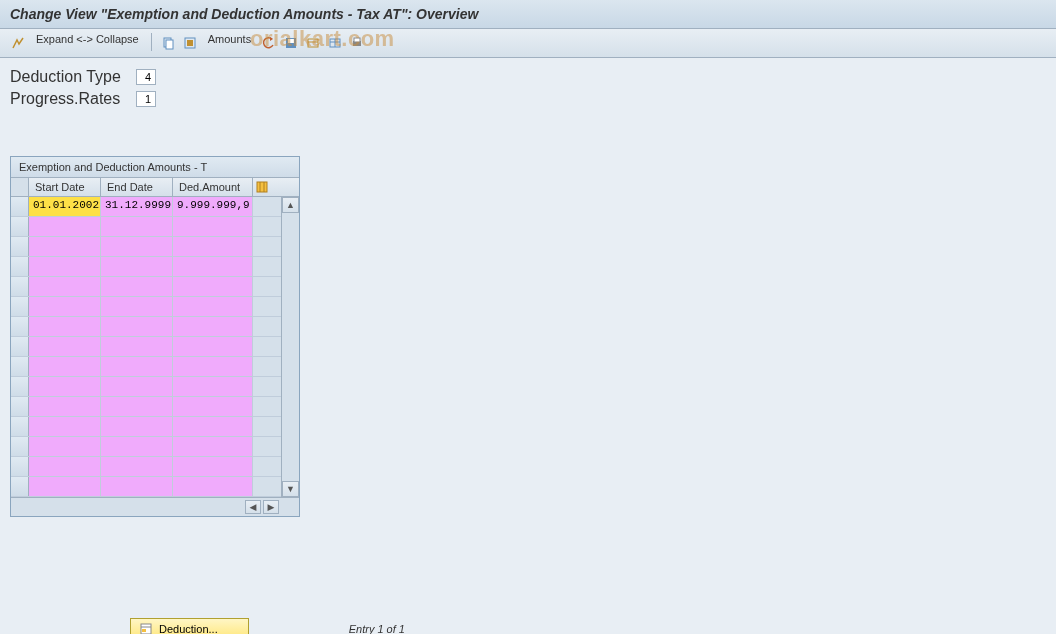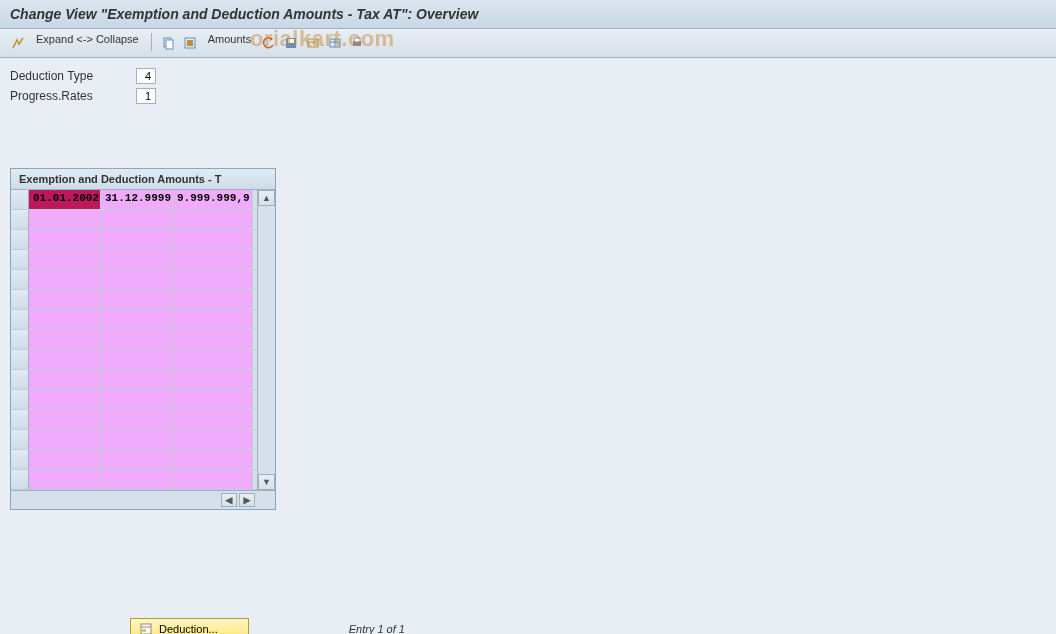--- a/index.html
+++ b/index.html
@@ -52,37 +52,36 @@
       height: calc(100% - 56px);
       position: relative;
     }
     .field-row {
       display: flex;
       align-items: center;
       margin-bottom: 4px;
     }
     .field-label {
       width: 126px;
-      font-size: 12px;
+      font-size: 16px;
       color: #333;
     }
     .field-value {
       background: #fff;
       border: 1px solid #a0b0c0;
       padding: 1px 4px;
       min-width: 20px;
       text-align: right;
       font-size: 11px;
     }
     .table-panel {
-      margin-top: 64px;
-      width: 266px;
+      margin-top: 48px;
+      width: 290px;
       border: 1px solid #8aa5be;
       background: #d5e0ea;
-      font-weight: bold;
     }
     .panel-title {
       background: linear-gradient(#e0eaf2, #cfdce8);
       border-bottom: 1px solid #a0b0c0;
       padding: 4px 8px;
       font-size: 11px;
       color: #333;
     }
     .grid {
       display: flex;
@@ -120,21 +119,21 @@
       background: #f0abfc;
       font-family: "Courier New", monospace;
       white-space: nowrap;
       overflow: hidden;
     }
     .grid-row .sel-col {
       background: linear-gradient(#e0eaf2, #cfdce8);
       border-right: 1px solid #a0b0c0;
     }
     .grid-row.selected .cell.col1 {
-      background: #be185d;
+      background: #fde047;
     }
     .vscroll {
       width: 18px;
       background: #d5e0ea;
       display: flex;
       flex-direction: column;
       justify-content: space-between;
       border-left: 1px solid #a0b0c0;
     }
     .vscroll .arrow {
@@ -263,20 +262,33 @@
     <span class="field-value">4</span>
   </div>
   <div class="field-row">
     <span class="field-label">Progress.Rates</span>
     <span class="field-value">1</span>
   </div>
 
   <div class="table-panel">
     <div class="panel-title">Exemption and Deduction Amounts - T</div>
     <div class="grid">
+      <div class="grid-header">
+        <div class="sel-col"></div>
+        <div class="cell col1">Start Date</div>
+        <div class="cell col2">End Date</div>
+        <div class="cell col3">Ded.Amount</div>
+        <div class="cfg-col">
+          <svg width="12" height="12" viewBox="0 0 12 12">
+              <rect x="1" y="1" width="10" height="10" fill="#f5c040" stroke="#b08020"></rect>
+              <line x1="4" y1="1" x2="4" y2="11" stroke="#b08020"></line>
+              <line x1="8" y1="1" x2="8" y2="11" stroke="#b08020"></line>
+            </svg>
+        </div>
+      </div>
       <div class="grid-body">
         <div class="rows-area" id="rows-area">
             <div class="grid-row selected">
               <div class="sel-col"></div>
               <div class="cell col1">01.01.2002</div>
               <div class="cell col2">31.12.9999</div>
               <div class="cell col3">9.999.999,9</div>
             </div>
             <div class="grid-row">
               <div class="sel-col"></div>

